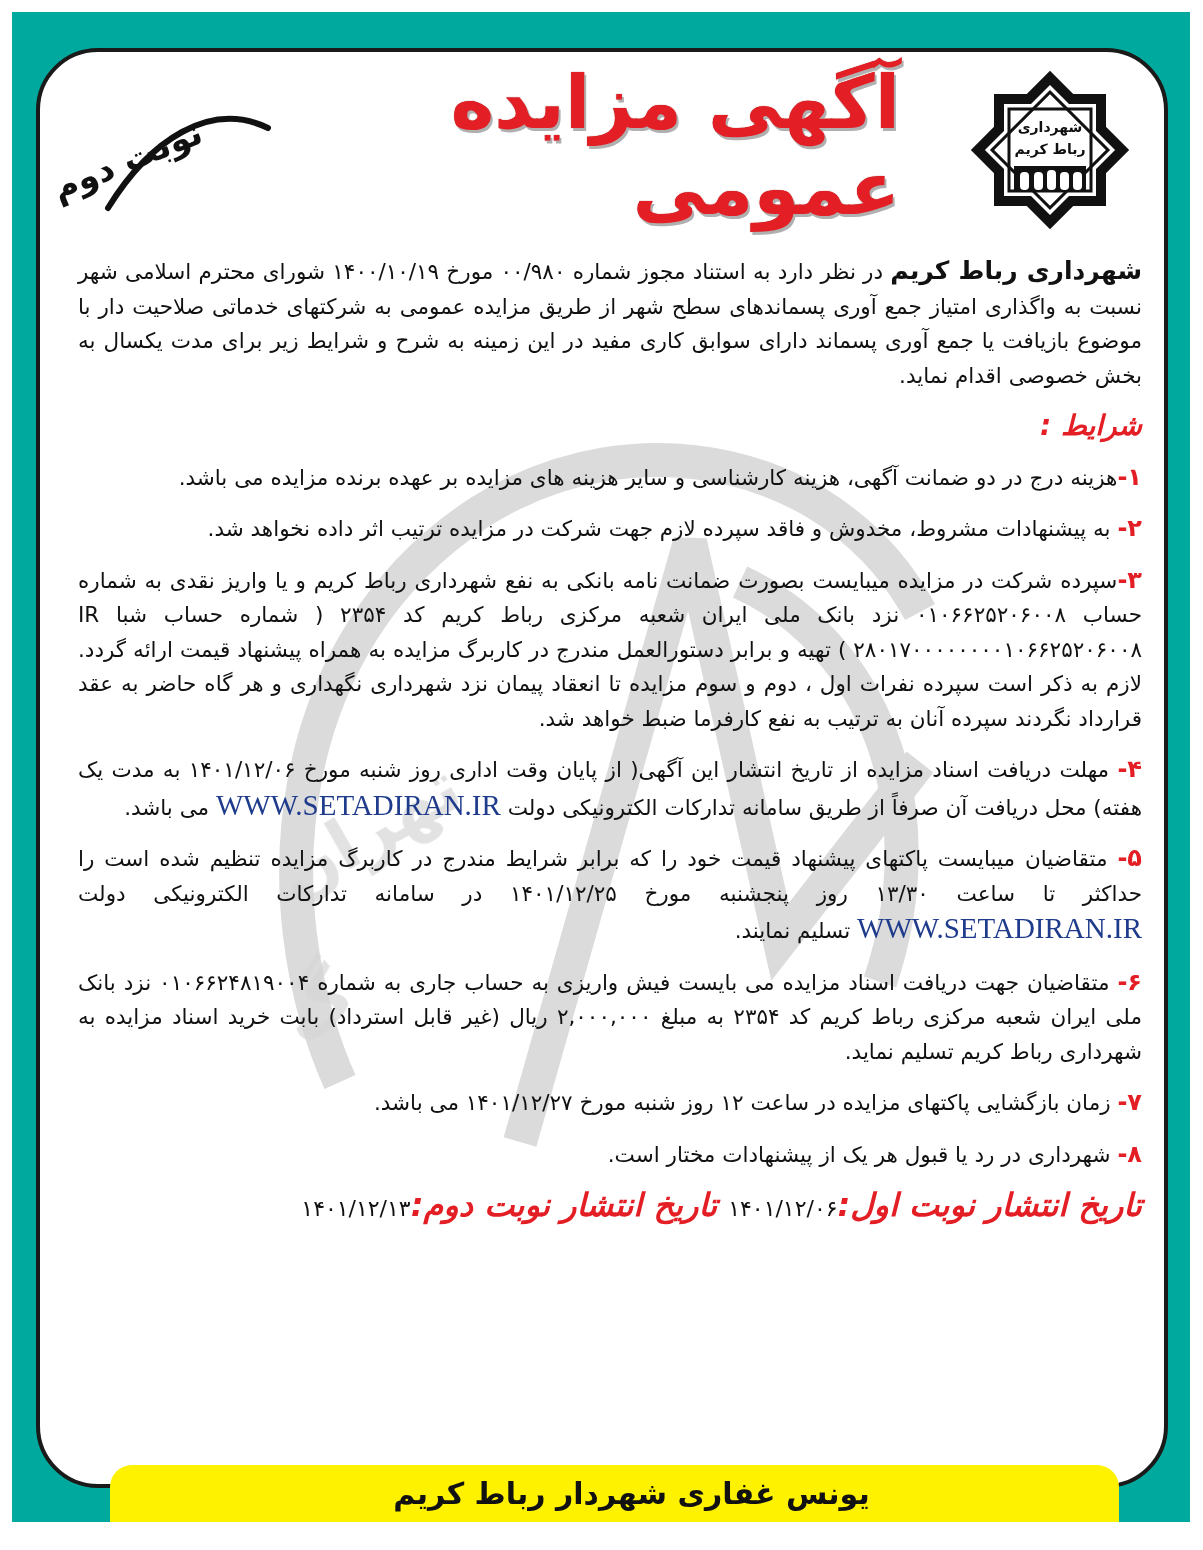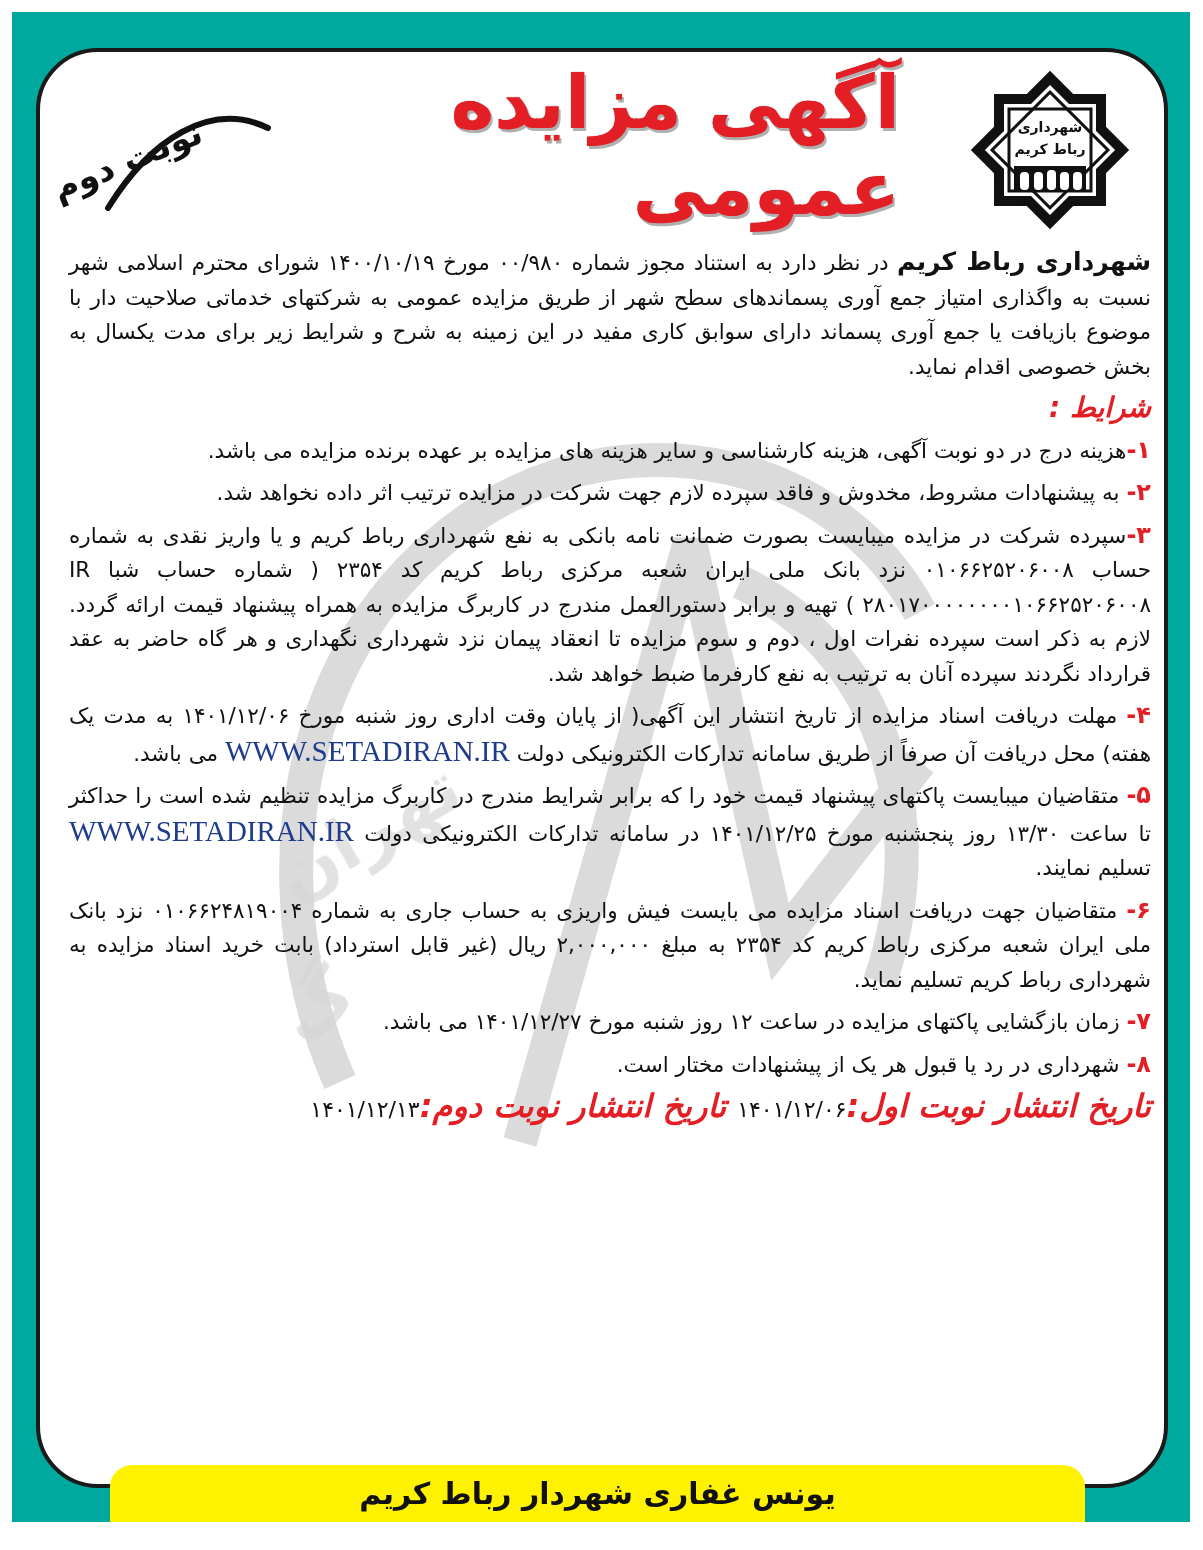--- a/index.html
+++ b/index.html
@@ -4,39 +4,39 @@
 <style>
   html, body { margin: 0; padding: 0; background: #ffffff; }
   body { width: 1203px; height: 1550px; position: relative; overflow: hidden;
          font-family: "DejaVu Sans", sans-serif; }
   .frame { position: absolute; left: 12px; top: 12px; width: 1178px; height: 1510px;
            background: #00a99d; }
   .panel { position: absolute; left: 36px; top: 48px; width: 1124px; height: 1432px;
            background: #ffffff; border: 4px solid #1a1a1a; border-radius: 62px; overflow: hidden; }
   .footer-bar { position: absolute; left: 110px; top: 1465px; width: 975px; height: 57px;
                 background: #fff200; border-radius: 22px 22px 0 0;
-                display: flex; align-items: center; justify-content: center; }
+                display: flex; align-items: center; justify-content: center; padding-left: 34px; }
   .footer-bar span { font-weight: bold; font-size: 30px; color: #111; direction: rtl; }
 
   .watermark { position: absolute; left: 180px; top: 330px; width: 800px; height: 800px; pointer-events: none; }
 
   .logo { position: absolute; left: 970px; top: 70px; width: 160px; height: 160px; }
   .title { position: absolute; left: 280px; top: 80px; width: 620px; height: 130px;
            display: flex; align-items: center; justify-content: flex-end; }
   .title span { font-family: "DejaVu Sans", sans-serif; font-weight: bold; font-size: 74px;
                 color: #e31e24; direction: rtl; letter-spacing: -1px;
                 text-shadow: 2px 3px 0 #b0b0b0, 0 0 1px #900; }
   .stamp { position: absolute; left: 20px; top: 70px; width: 260px; height: 150px; }
   .stamp-text { position: absolute; left: 28px; top: 70px; font-weight: bold; font-size: 34px;
                 color: #111; transform: rotate(-22deg); direction: rtl; white-space: nowrap; }
 
   .content { position: absolute; left: 62px; top: 238px; width: 1096px; direction: rtl;
              text-align: justify; font-family: "DejaVu Sans", sans-serif; font-size: 21.5px;
              line-height: 34.5px; color: #111; }
-  .content p { margin: 7px; }
+  .content p { margin: 16px; }
   .b { font-weight: bold; font-size: 25px; }
   .red { color: #e31e24; font-weight: bold; font-style: italic; }
   .num { color: #e31e24; font-weight: bold; font-size: 24px; }
   .link { font-family: "Liberation Serif", serif; color: #1f3b8c; font-size: 29px; direction: ltr; unicode-bidi: embed; }
   .cond-heading { color: #e31e24; font-weight: bold; font-style: italic; font-size: 28px; }
   .pub-line { margin-top: 2px; font-size: 22px; }
   .pub-line .red { font-size: 32px; }
 </style>
 </head>
 <body>
@@ -87,21 +87,21 @@
     <path d="M88 138 C 130 70, 190 30, 248 58" fill="none" stroke="#111" stroke-width="6" stroke-linecap="round"></path>
   </svg>
   <span class="stamp-text">نوبت دوم</span>
 </div>
 
 <div class="content">
   <p><span class="b">شهرداری رباط کریم</span><span> در نظر دارد به استناد مجوز شماره ۰۰/۹۸۰ مورخ ۱۴۰۰/۱۰/۱۹ شورای محترم اسلامی شهر نسبت به واگذاری امتیاز جمع آوری پسماندهای سطح شهر از طریق مزایده عمومی به شرکتهای خدماتی صلاحیت دار با موضوع بازیافت یا جمع آوری پسماند دارای سوابق کاری مفید در این زمینه به شرح و شرایط زیر برای مدت یکسال به بخش خصوصی اقدام نماید.</span></p>
 
   <p class="cond-heading">شرایط :</p>
 
-  <p><span class="num">۱-</span><span>هزینه درج در دو نوبت آگهی، هزینه کارشناسی و سایر هزینه های مزایده بر عهده برنده مزایده می باشد.</span></p>
+  <p><span class="num">۱-</span><span>هزینه درج در دو ضمانت آگهی، هزینه کارشناسی و سایر هزینه های مزایده بر عهده برنده مزایده می باشد.</span></p>
   <p><span class="num">۲-</span><span> به پیشنهادات مشروط، مخدوش و فاقد سپرده لازم جهت شرکت در مزایده ترتیب اثر داده نخواهد شد.</span></p>
   <p><span class="num">۳-</span><span>سپرده شرکت در مزایده میبایست بصورت ضمانت نامه بانکی به نفع شهرداری رباط کریم و یا واریز نقدی به شماره حساب ۰۱۰۶۶۲۵۲۰۶۰۰۸ نزد بانک ملی ایران شعبه مرکزی رباط کریم کد ۲۳۵۴ ( شماره حساب شبا IR ۲۸۰۱۷۰۰۰۰۰۰۰۰۱۰۶۶۲۵۲۰۶۰۰۸ ) تهیه و برابر دستورالعمل مندرج در کاربرگ مزایده به همراه پیشنهاد قیمت ارائه گردد. لازم به ذکر است سپرده نفرات اول ، دوم و سوم مزایده تا انعقاد پیمان نزد شهرداری نگهداری و هر گاه حاضر به عقد قرارداد نگردند سپرده آنان به ترتیب به نفع کارفرما ضبط خواهد شد.</span></p>
   <p><span class="num">۴-</span><span> مهلت دریافت اسناد مزایده از تاریخ انتشار این آگهی( از پایان وقت اداری روز شنبه مورخ ۱۴۰۱/۱۲/۰۶ به مدت یک هفته) محل دریافت آن صرفاً از طریق سامانه تدارکات الکترونیکی دولت </span><span class="link">WWW.SETADIRAN.IR</span><span> می باشد.</span></p>
   <p><span class="num">۵-</span><span> متقاضیان میبایست پاکتهای پیشنهاد قیمت خود را که برابر شرایط مندرج در کاربرگ مزایده تنظیم شده است را حداکثر تا ساعت ۱۳/۳۰ روز پنجشنبه مورخ ۱۴۰۱/۱۲/۲۵ در سامانه تدارکات الکترونیکی دولت </span><span class="link">WWW.SETADIRAN.IR</span><span> تسلیم نمایند.</span></p>
   <p><span class="num">۶-</span><span> متقاضیان جهت دریافت اسناد مزایده می بایست فیش واریزی به حساب جاری به شماره ۰۱۰۶۶۲۴۸۱۹۰۰۴ نزد بانک ملی ایران شعبه مرکزی رباط کریم کد ۲۳۵۴ به مبلغ ۲,۰۰۰,۰۰۰ ریال (غیر قابل استرداد) بابت خرید اسناد مزایده به شهرداری رباط کریم تسلیم نماید.</span></p>
   <p><span class="num">۷-</span><span> زمان بازگشایی پاکتهای مزایده در ساعت ۱۲ روز شنبه مورخ ۱۴۰۱/۱۲/۲۷ می باشد.</span></p>
   <p><span class="num">۸-</span><span> شهرداری در رد یا قبول هر یک از پیشنهادات مختار است.</span></p>
 
   <p class="pub-line"><span class="red">تاریخ انتشار نوبت اول:</span><span>۱۴۰۱/۱۲/۰۶</span><span class="red"> تاریخ انتشار نوبت دوم:</span><span>۱۴۰۱/۱۲/۱۳</span></p>
 </div>

